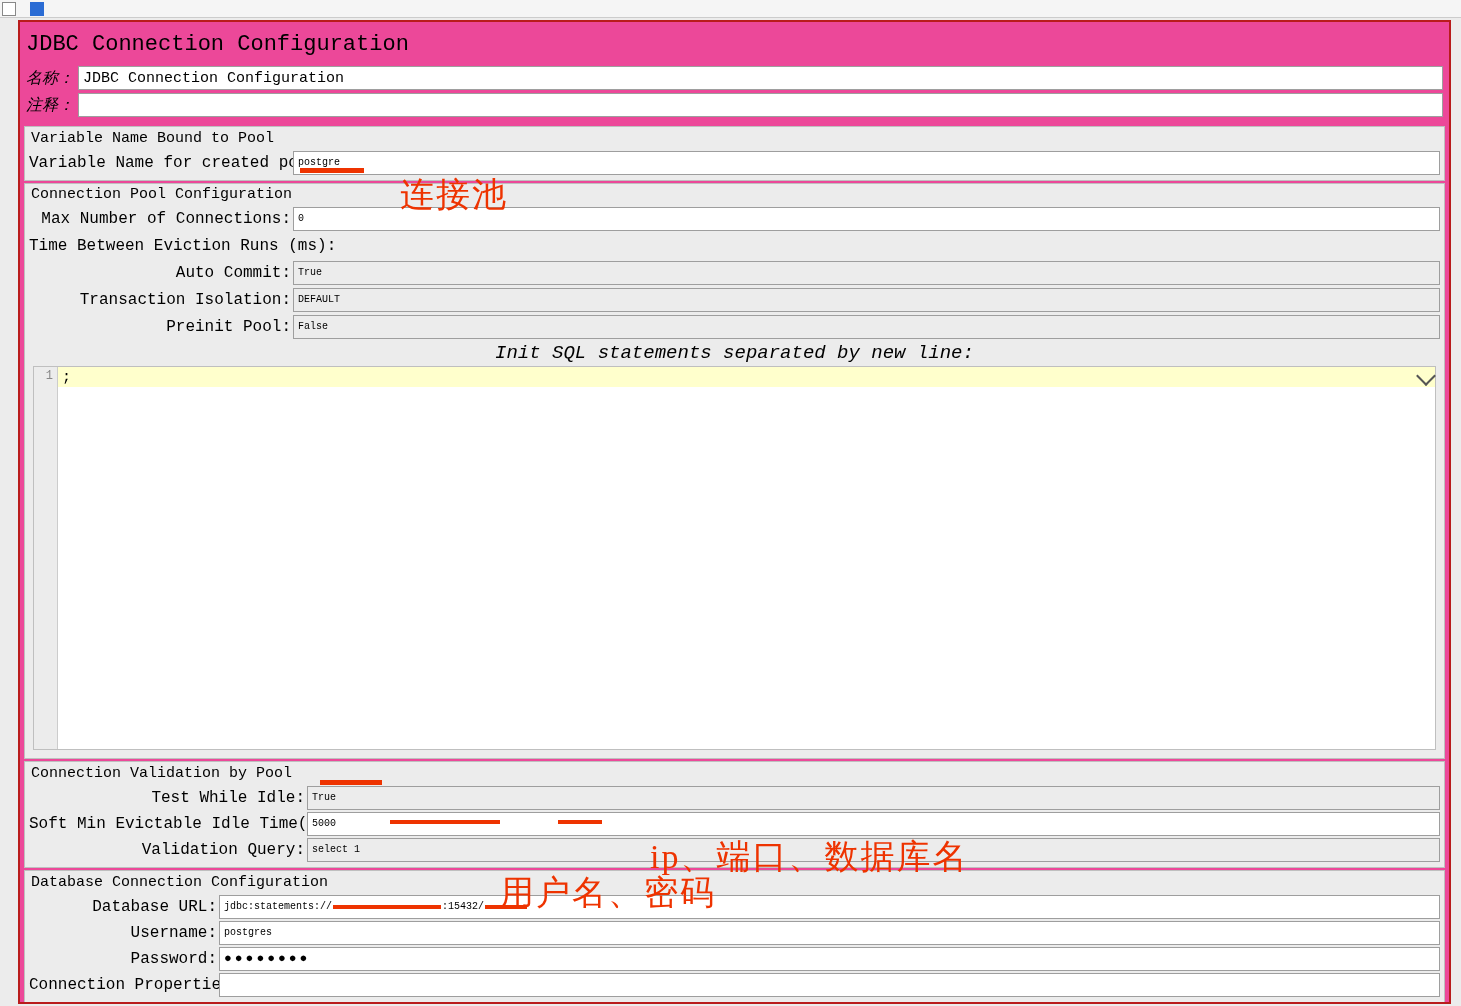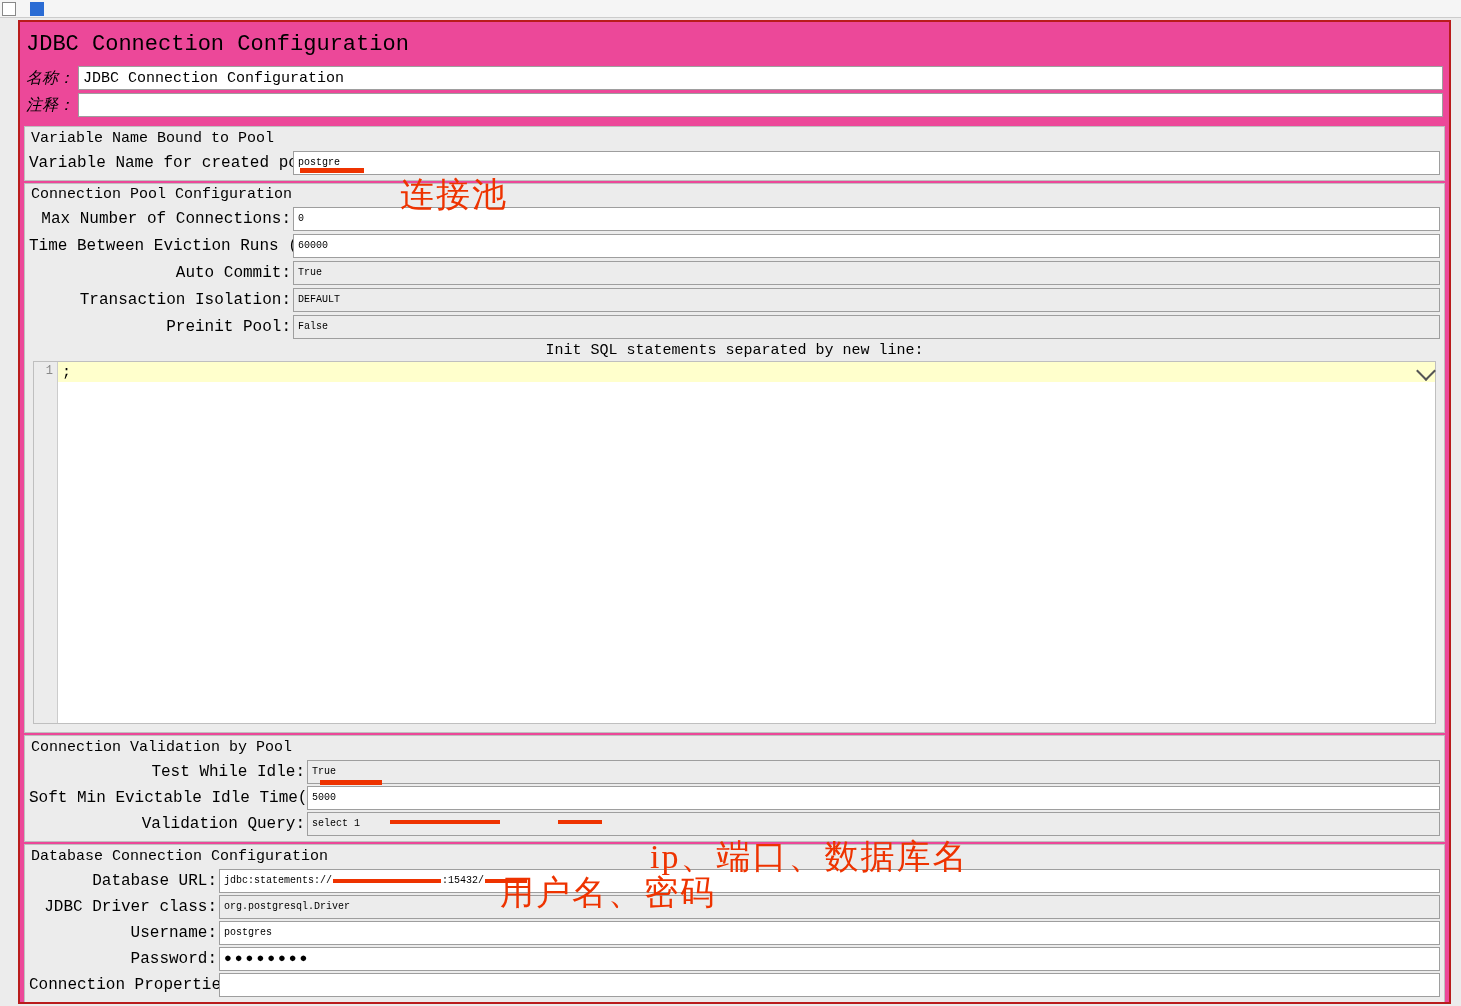--- a/index.html
+++ b/index.html
@@ -9,21 +9,21 @@
   .top-form { padding:0 6px 6px 6px; }
   .row { display:flex; align-items:center; margin:3px 0; }
   .lbl { white-space:pre; padding-right:4px;font-style:italic;}
   .tf { flex:1; height:24px; border:1px solid #9e9e9e; padding:0 4px; font-family:inherit; font-size:15px; background:#fff; outline:none;}
   .grp { border:1px solid #bfbfbf; margin:0 4px 2px 4px; background:#ececec; position:relative; padding:4px 4px 4px 4px;}
   .grp-title { position:relative; top:-2px; background:#ececec; display:inline-block; padding:0 2px; font-size:15px;}
   .form-line { display:flex; align-items:center; margin:1px 0; height:25px;}
   .form-lbl { text-align:right; padding-right:2px; white-space:pre;}
   .form-val { flex:1; height:24px; border:1px solid #9e9e9e; background:#fff; padding:0 4px; font-family:inherit; font-size:10px; display:flex; align-items:center;}
   .form-val.dd { background:#ececec; }
-  .center-lbl { text-align:center; padding:2px 0; font-size:15px;}
+  .center-lbl { text-align:center; padding:2px 0; font-size:19px;font-style:italic;}
   .sql-area { flex:1; margin:0 4px 4px 4px; border:1px solid #bfbfbf; background:#fff; position:relative; display:flex; min-height:260px;}
   .gutter { width:24px; background:#ececec; border-right:1px solid #ccc; font-size:12px; color:#888; text-align:right; padding:2px 4px 0 0;}
   .code { flex:1; background:#ffffcc; font-family:inherit; font-size:15px; padding:2px 4px; white-space:pre; background:linear-gradient(#ffffcc 0 20px,#fff 20px 100%);}
   .pencil { position:absolute; right:2px; top:2px; width:14px; height:14px; border-left:2px solid #555; border-bottom:2px solid #555; transform:rotate(-45deg);}
   
   .ann { position:absolute; color:#e30; font-family:"SimSun","宋体",serif; font-size:34px; font-weight:500; letter-spacing:2px; pointer-events:none;}
   .redbar { position:absolute; background:#e30; height:5px; pointer-events:none;}
   .strike { position:absolute; background:#e30; height:4px; pointer-events:none;}
   .toolbar { height:18px; background:#f5f5f5; border-bottom:1px solid #ccc; position:absolute; left:0; right:0; top:0;}
   .toolbar .icon{display:inline-block;width:14px;height:14px;margin:2px 2px;}
@@ -62,21 +62,20 @@
 
   <div class="grp" style="display:flex;flex-direction:column;flex:1;">
     <span class="grp-title">Connection Pool Configuration</span>
 
     <div class="form-line">
       <span class="form-lbl" style="width:264px">Max Number of Connections:</span>
       <input class="form-val" value="0" style="">
     </div>
     <div class="form-line">
       <span class="form-lbl" style="width:264px">Time Between Eviction Runs (ms):</span>
-      <input class="form-val" value="60000" style="">
     </div>
     <div class="form-line">
       <span class="form-lbl" style="width:264px">Auto Commit:</span>
       <div class="form-val dd">True</div>
     </div>
     <div class="form-line">
       <span class="form-lbl" style="width:264px">Transaction Isolation:</span>
       <div class="form-val dd">DEFAULT</div>
     </div>
     <div class="form-line">
@@ -112,24 +111,20 @@
     <div class="form-line">
       <span class="form-lbl" style="width:190px">Database URL:</span>
       <div class="form-val" id="db-url-field">
           <span>jdbc:statements://</span>
           <span style="display: inline-block; width: 108px; height: 4px; background: rgb(238, 51, 0); vertical-align: middle; margin: 0px 1px;"></span>
           <span>:15432/</span>
           <span style="display: inline-block; width: 42px; height: 4px; background: rgb(238, 51, 0); vertical-align: middle; margin: 0px 1px;"></span>
         </div>
     </div>
     <div class="form-line">
-      <span class="form-lbl" style="width:190px">JDBC Driver class:</span>
-      <div class="form-val dd">org.postgresql.Driver</div>
-    </div>
-    <div class="form-line">
       <span class="form-lbl" style="width:190px">Username:</span>
       <input class="form-val" value="postgres" style="">
     </div>
     <div class="form-line">
       <span class="form-lbl" style="width:190px">Password:</span>
       <div class="form-val" style="letter-spacing:3px;font-size:13px;">●●●●●●●●</div>
     </div>
     <div class="form-line">
       <span class="form-lbl" style="width:190px">Connection Properties:</span>
       <input class="form-val" style="">

